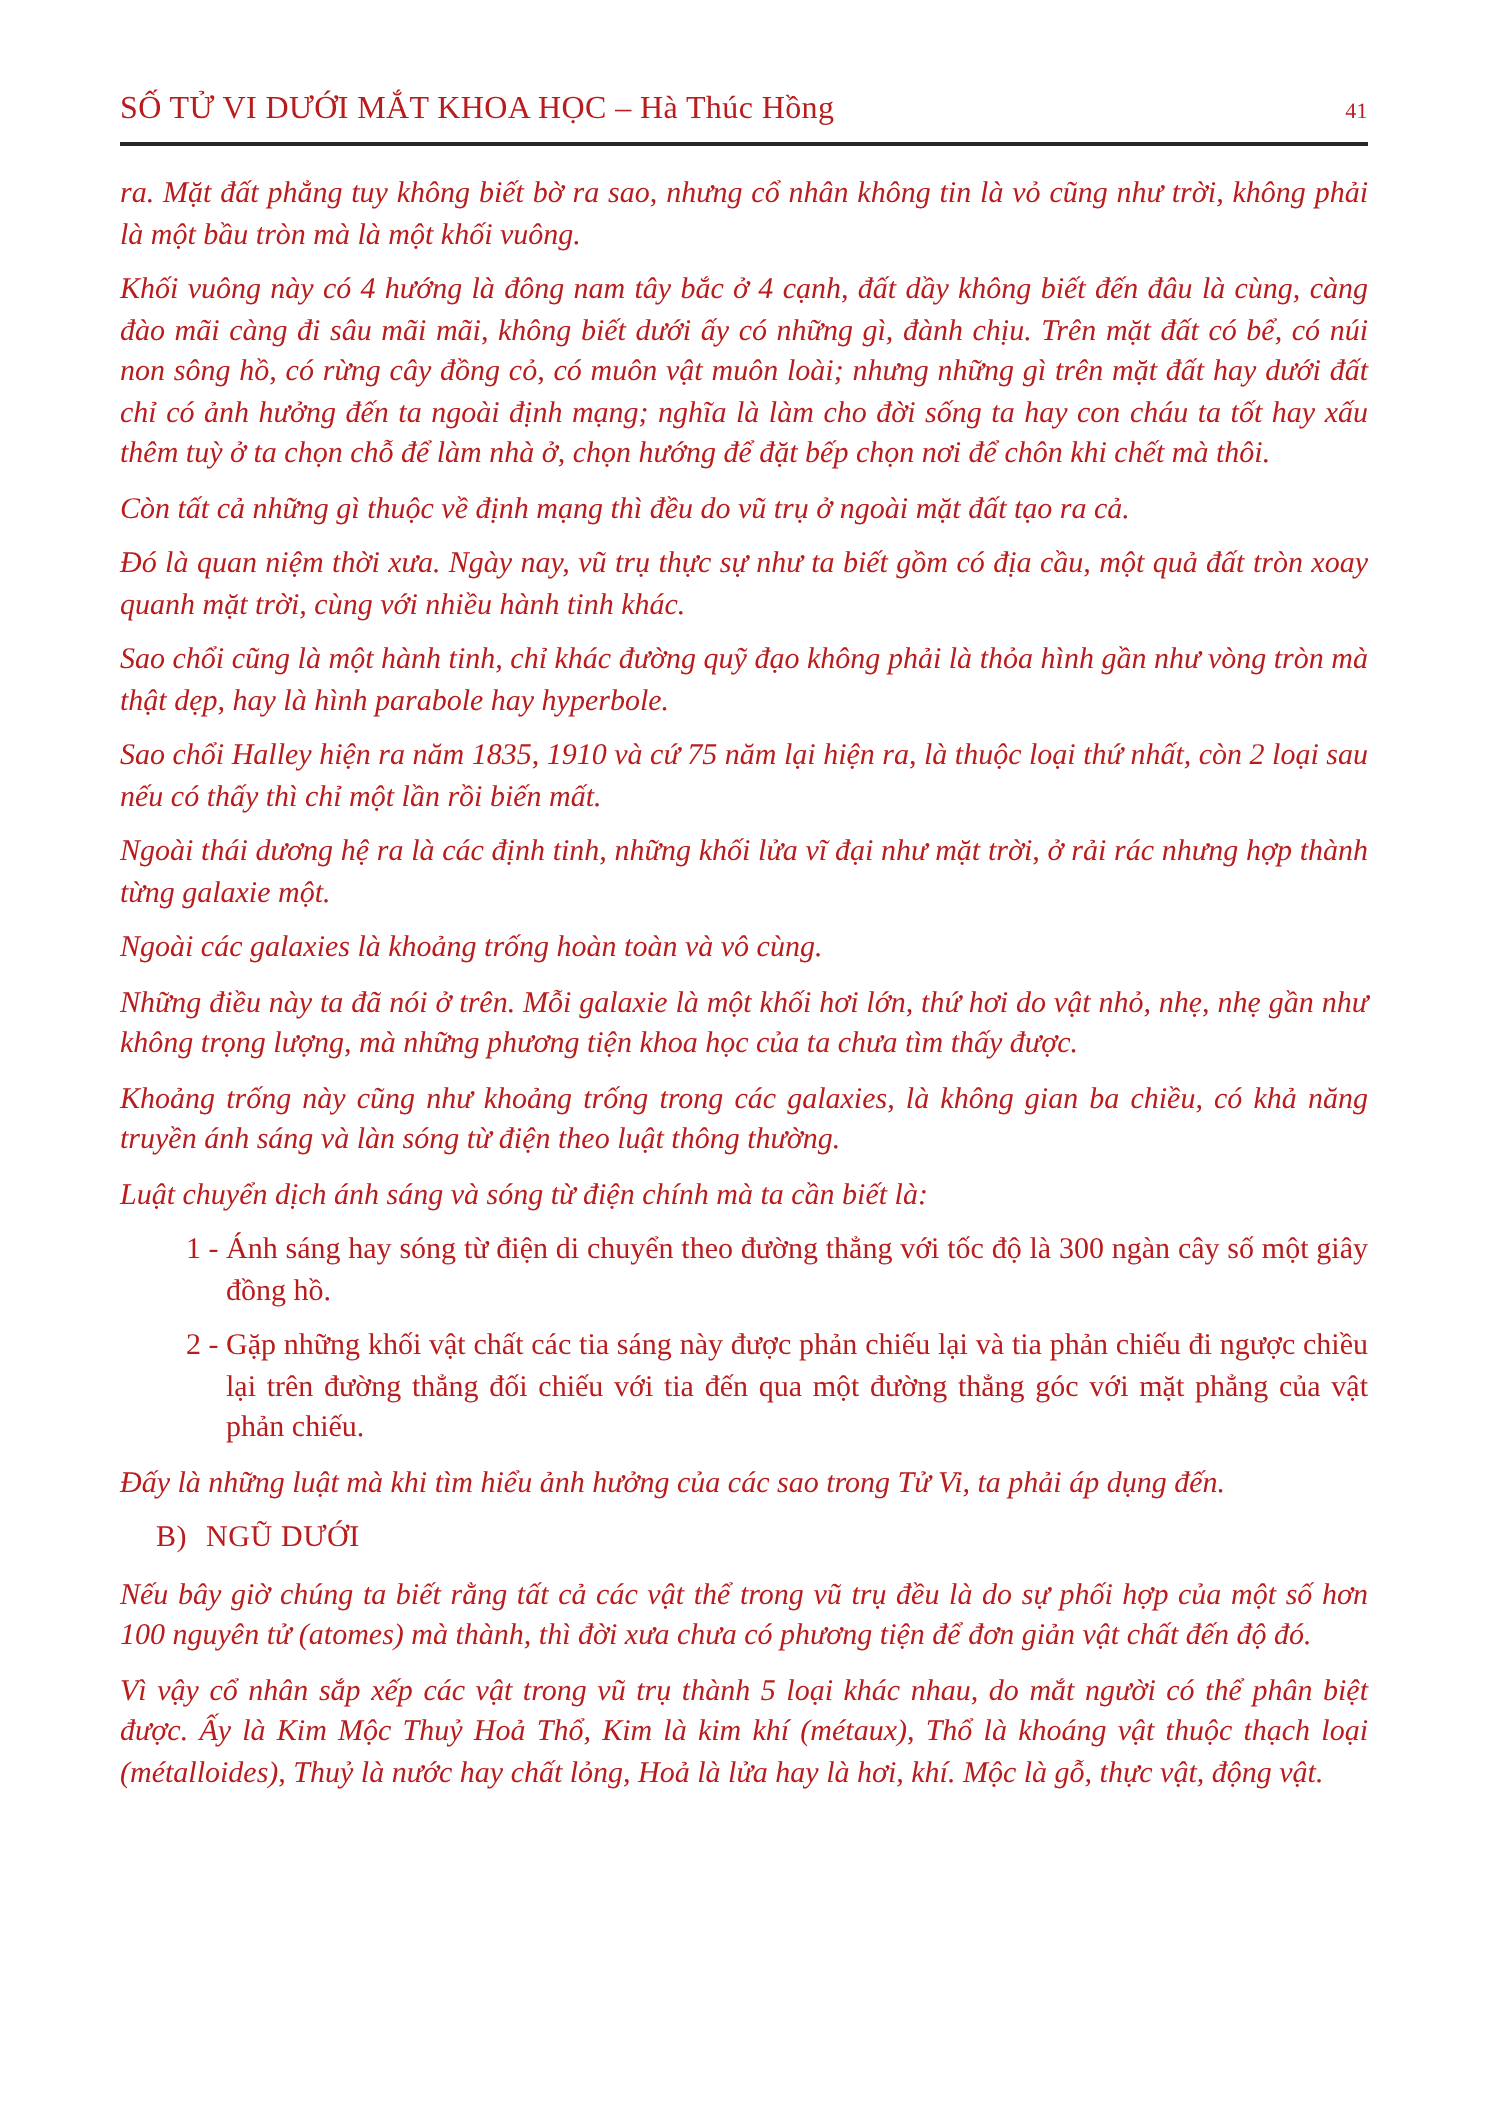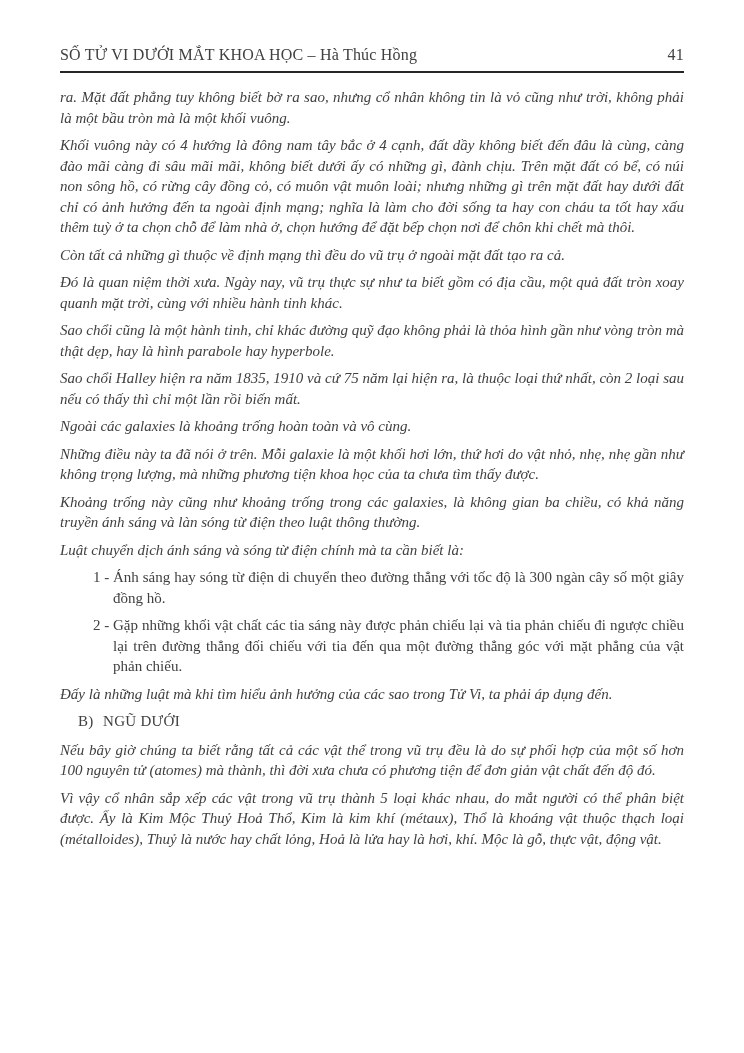--- a/index.html
+++ b/index.html
@@ -20,21 +20,21 @@
     display: flex;
     justify-content: space-between;
     align-items: baseline;
     border-bottom: 2px solid #262626;
     padding-bottom: 7px;
     margin-bottom: 14px;
     font-size: 16px;
     letter-spacing: 0.2px;
     white-space: nowrap;
   }
-  .header .page-num { font-size: 16px; }
+  .header .page-num { font-size: 11px; }
   .body-text { line-height: 20.5px; }
   .para {
     text-align: justify;
     margin-bottom: 7px;
     line-height: 20.5px;
     font-style: italic;
   }
   .list-item {
     display: flex;
     margin-left: 33px;
@@ -48,32 +48,33 @@
     margin-left: 18px;
     margin-bottom: 8px;
     line-height: 20.5px;
     letter-spacing: 0.3px;
   }
   .heading .h-marker { flex: none; width: 25px; }
 </style>
 </head>
 <body>
 
-<div class="page" style="color: #404040; background: rgb(255, 255, 255);">
+<div class="page" style="color: #b91c1c; background: rgb(255, 255, 255);">
   <div class="header" style="border-bottom-color: rgb(38, 38, 38);">
     <span class="title">SỐ TỬ VI DƯỚI MẮT KHOA HỌC – Hà Thúc Hồng</span>
     <span class="page-num">41</span>
   </div>
   <div class="body-text">
       <p class="para">ra. Mặt đất phẳng tuy không biết bờ ra sao, nhưng cổ nhân không tin là vỏ cũng như trời, không phải là một bầu tròn mà là một khối vuông.</p>
       <p class="para">Khối vuông này có 4 hướng là đông nam tây bắc ở 4 cạnh, đất dầy không biết đến đâu là cùng, càng đào mãi càng đi sâu mãi mãi, không biết dưới ấy có những gì, đành chịu. Trên mặt đất có bể, có núi non sông hồ, có rừng cây đồng cỏ, có muôn vật muôn loài; nhưng những gì trên mặt đất hay dưới đất chỉ có ảnh hưởng đến ta ngoài định mạng; nghĩa là làm cho đời sống ta hay con cháu ta tốt hay xấu thêm tuỳ ở ta chọn chỗ để làm nhà ở, chọn hướng để đặt bếp chọn nơi để chôn khi chết mà thôi.</p>
       <p class="para">Còn tất cả những gì thuộc về định mạng thì đều do vũ trụ ở ngoài mặt đất tạo ra cả.</p>
       <p class="para">Đó là quan niệm thời xưa. Ngày nay, vũ trụ thực sự như ta biết gồm có địa cầu, một quả đất tròn xoay quanh mặt trời, cùng với nhiều hành tinh khác.</p>
       <p class="para">Sao chổi cũng là một hành tinh, chỉ khác đường quỹ đạo không phải là thỏa hình gần như vòng tròn mà thật dẹp, hay là hình parabole hay hyperbole.</p>
       <p class="para">Sao chổi Halley hiện ra năm 1835, 1910 và cứ 75 năm lại hiện ra, là thuộc loại thứ nhất, còn 2 loại sau nếu có thấy thì chỉ một lần rồi biến mất.</p>
+      <p class="para">Ngoài thái dương hệ ra là các định tinh, những khối lửa vĩ đại như mặt trời, ở rải rác nhưng hợp thành từng galaxie một.</p>
       <p class="para">Ngoài các galaxies là khoảng trống hoàn toàn và vô cùng.</p>
       <p class="para">Những điều này ta đã nói ở trên. Mỗi galaxie là một khối hơi lớn, thứ hơi do vật nhỏ, nhẹ, nhẹ gần như không trọng lượng, mà những phương tiện khoa học của ta chưa tìm thấy được.</p>
       <p class="para">Khoảng trống này cũng như khoảng trống trong các galaxies, là không gian ba chiều, có khả năng truyền ánh sáng và làn sóng từ điện theo luật thông thường.</p>
       <p class="para">Luật chuyển dịch ánh sáng và sóng từ điện chính mà ta cần biết là:</p>
       <div class="list-item">
         <span class="marker">1 -</span>
         <span class="li-text">Ánh sáng hay sóng từ điện di chuyển theo đường thẳng với tốc độ là 300 ngàn cây số một giây đồng hồ.</span>
       </div>
       <div class="list-item">
         <span class="marker">2 -</span>

